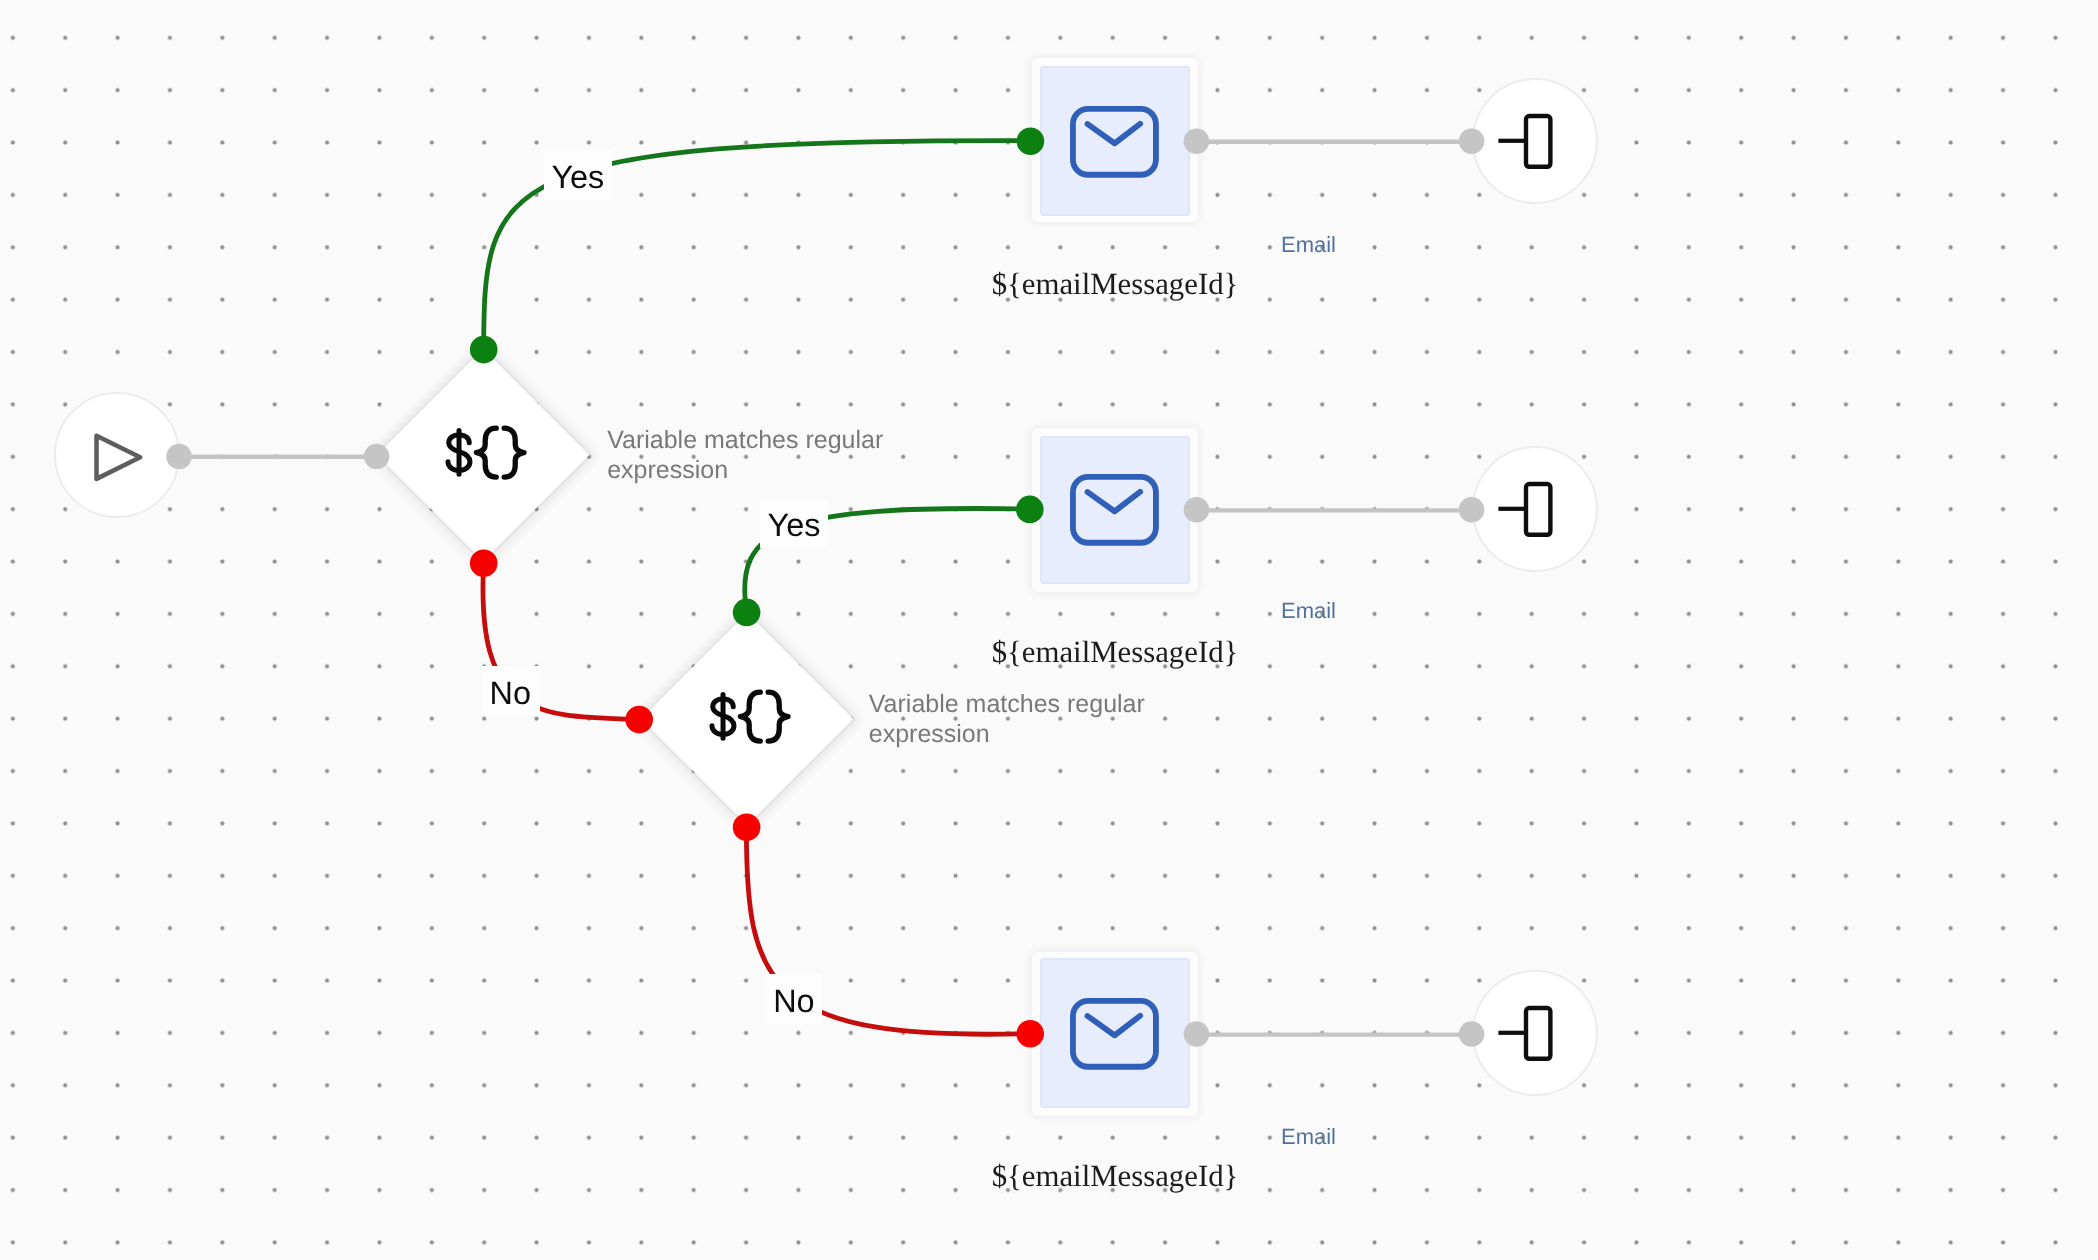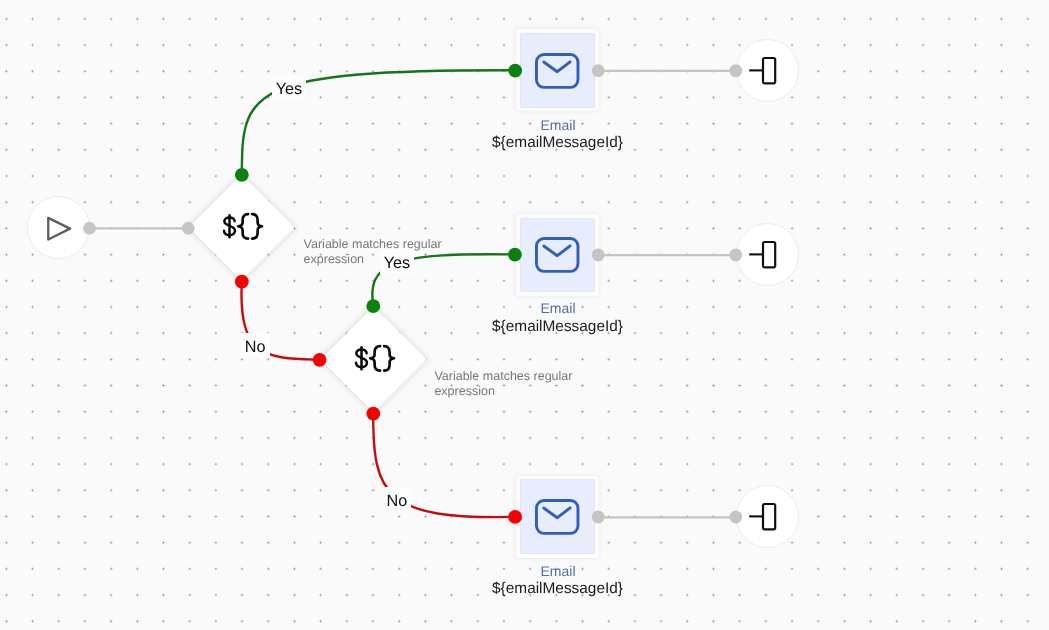--- a/index.html
+++ b/index.html
@@ -25,25 +25,25 @@
       display:flex;align-items:center;justify-content:center;}
   .sr{position:absolute;width:1px;height:1px;overflow:hidden;clip:rect(0,0,0,0);white-space:nowrap;}
   .expr-glyph{display:block;transform:translate(1.2px,-1.4px);overflow:visible;}
   .email-node{width:83px;height:82px;border-radius:3px;background:#fcfcfc;
       box-sizing:border-box;padding:4px;
       box-shadow:0 0 4px 1px rgba(0,0,0,0.055);
       display:flex;align-items:center;justify-content:center;}
   .email-inner{width:75px;height:74.3px;border-radius:2px;background:#e8edfd;
       box-shadow:inset 0 0 0 1px #e0e6f6;
       display:flex;align-items:center;justify-content:center;}
-  .node-type{position:absolute;width:220px;text-align:center;color:#52719f;
-      font-size:14px;}
+  .node-type{position:absolute;width:220px;text-align:right;color:#52719f;
+      font-size:11px;}
   .node-name{position:absolute;width:320px;text-align:center;color:#1c1c1c;
-      font-size:15.4px;}
-  .node-desc{position:absolute;width:144px;color:#787878;font-size:12.5px;line-height:15px;margin-top:24px;}
+      font-size:15.4px;font-family:Liberation Serif, serif;}
+  .node-desc{position:absolute;width:144px;color:#787878;font-size:12.5px;line-height:15px;}
   .edge-label{position:absolute;background:#fdfdfd;color:#0d0d0d;font-size:16.2px;
       height:25.2px;line-height:28.2px;text-align:left;white-space:nowrap;
       padding:0 4px;box-sizing:content-box;}
 </style>
 </head>
 <body>
 
 <div id="canvas">
 
   <svg class="layer">

